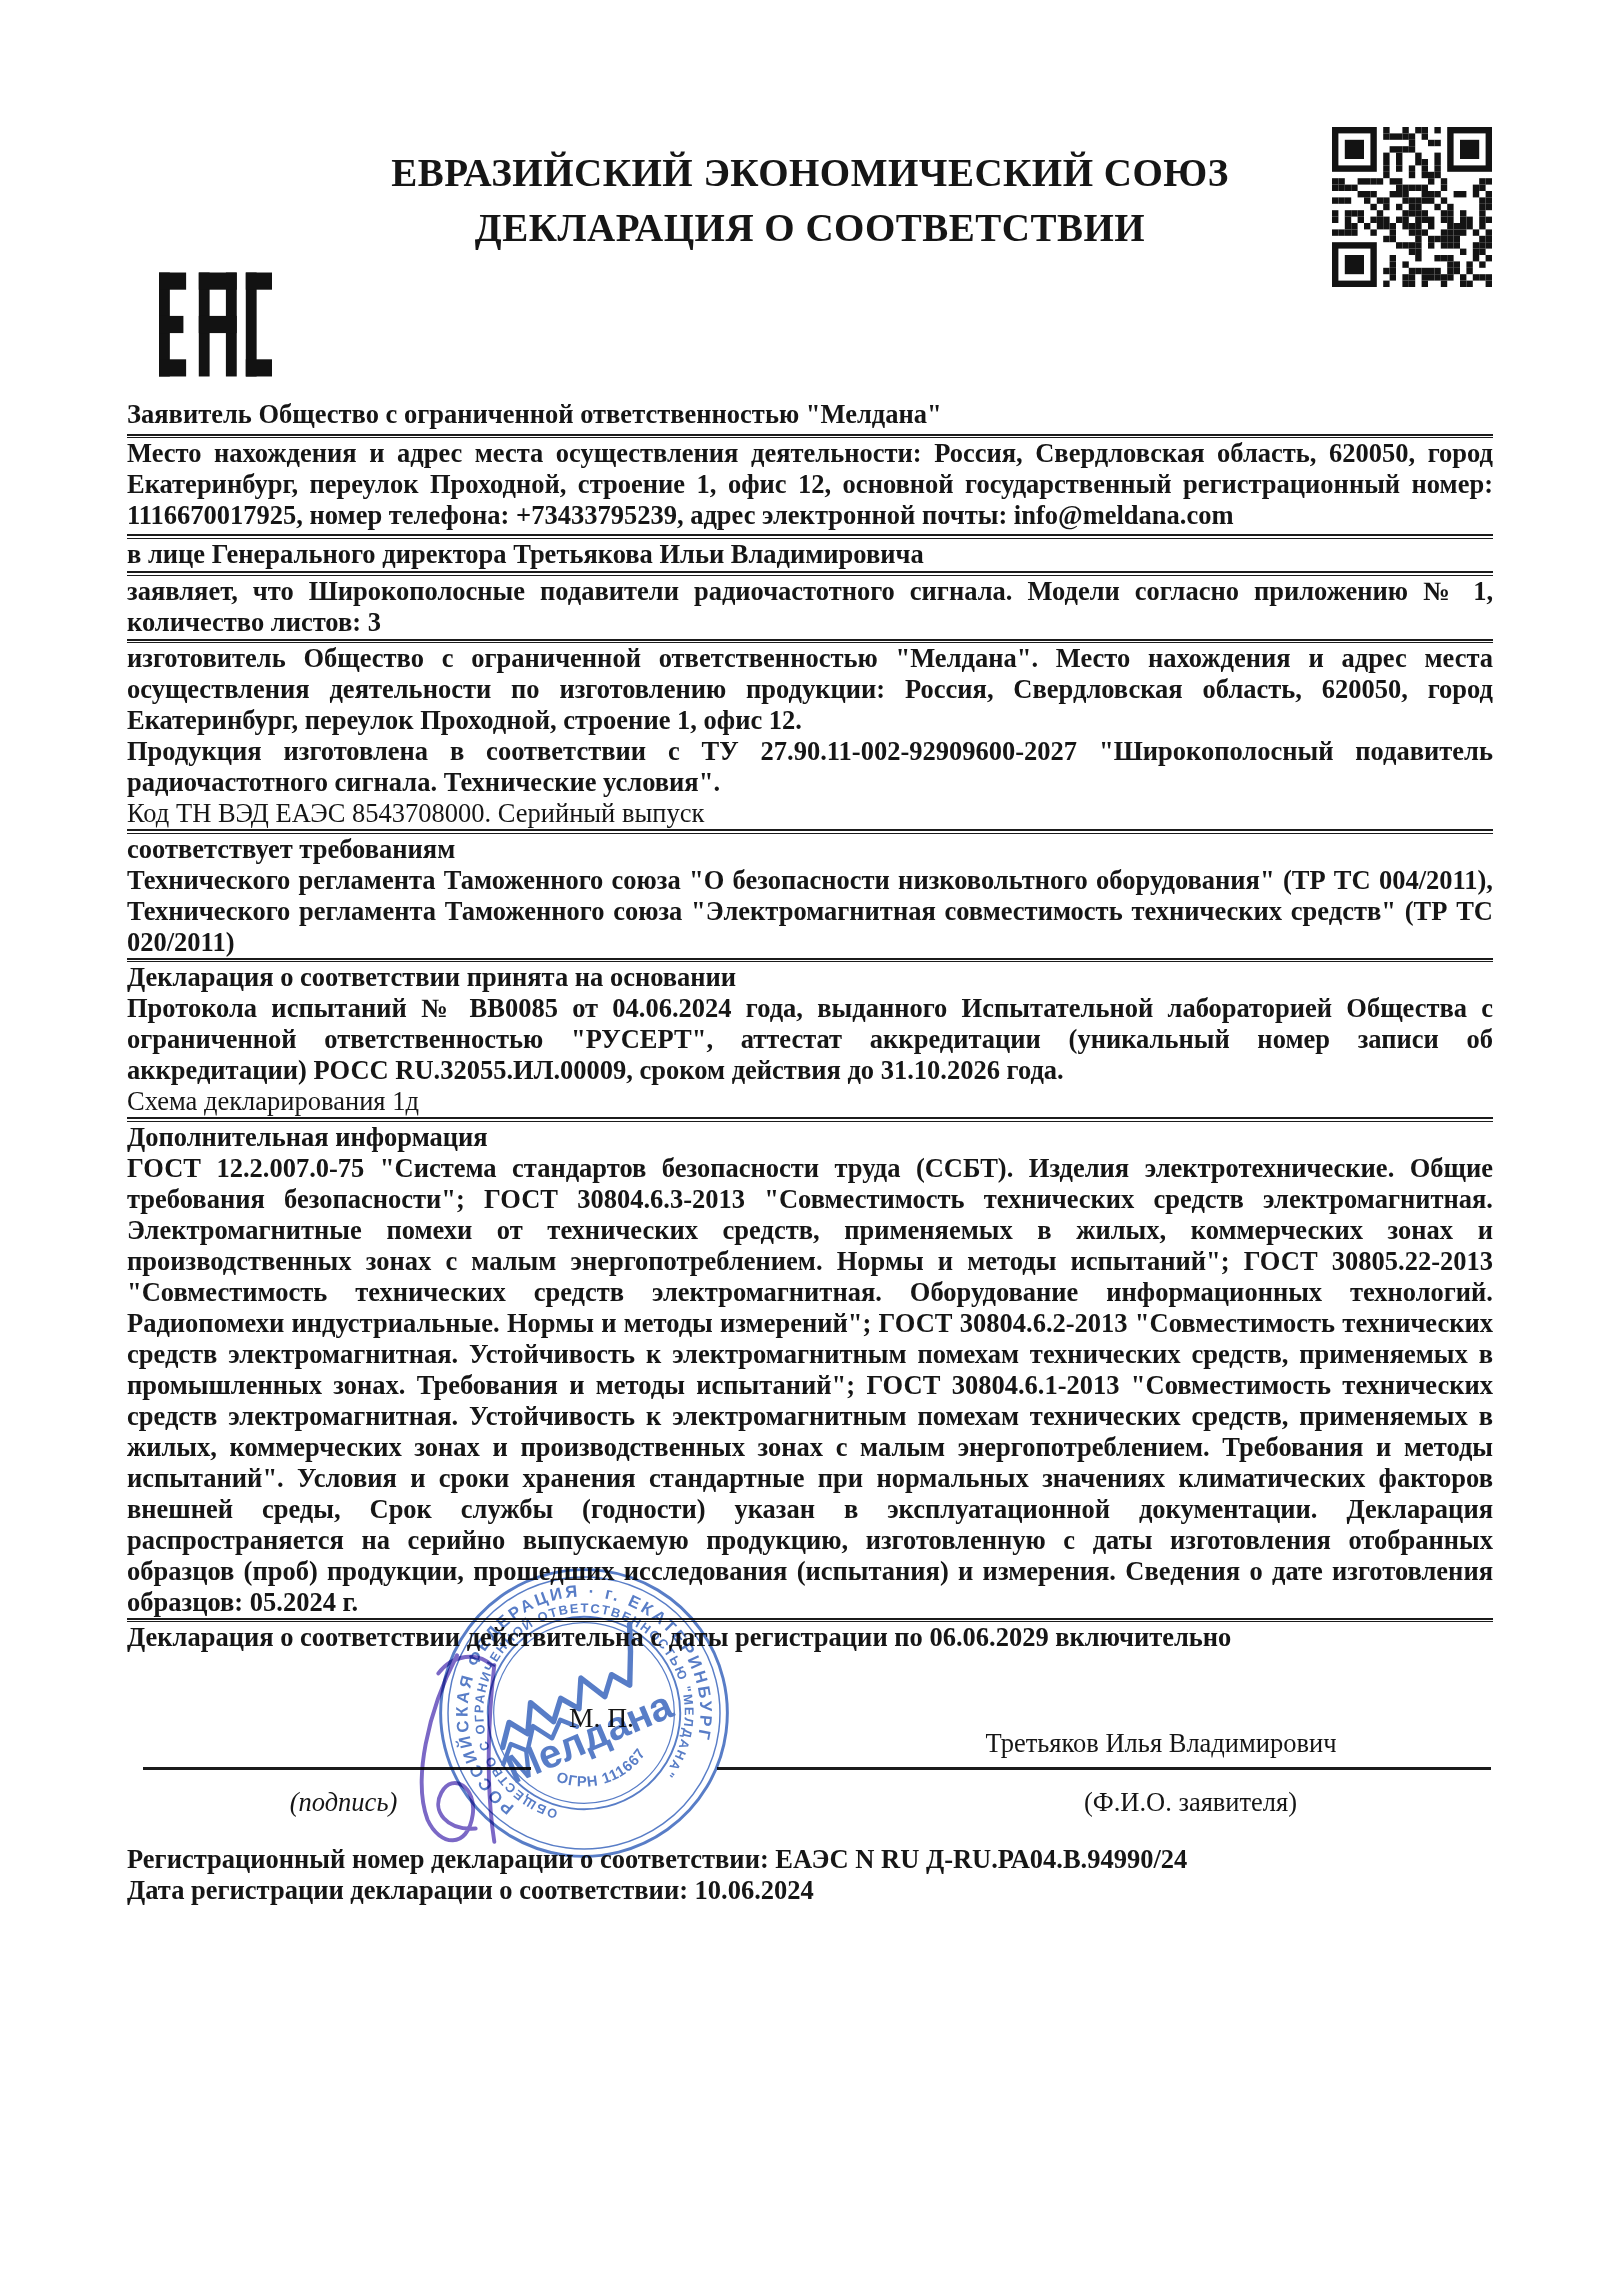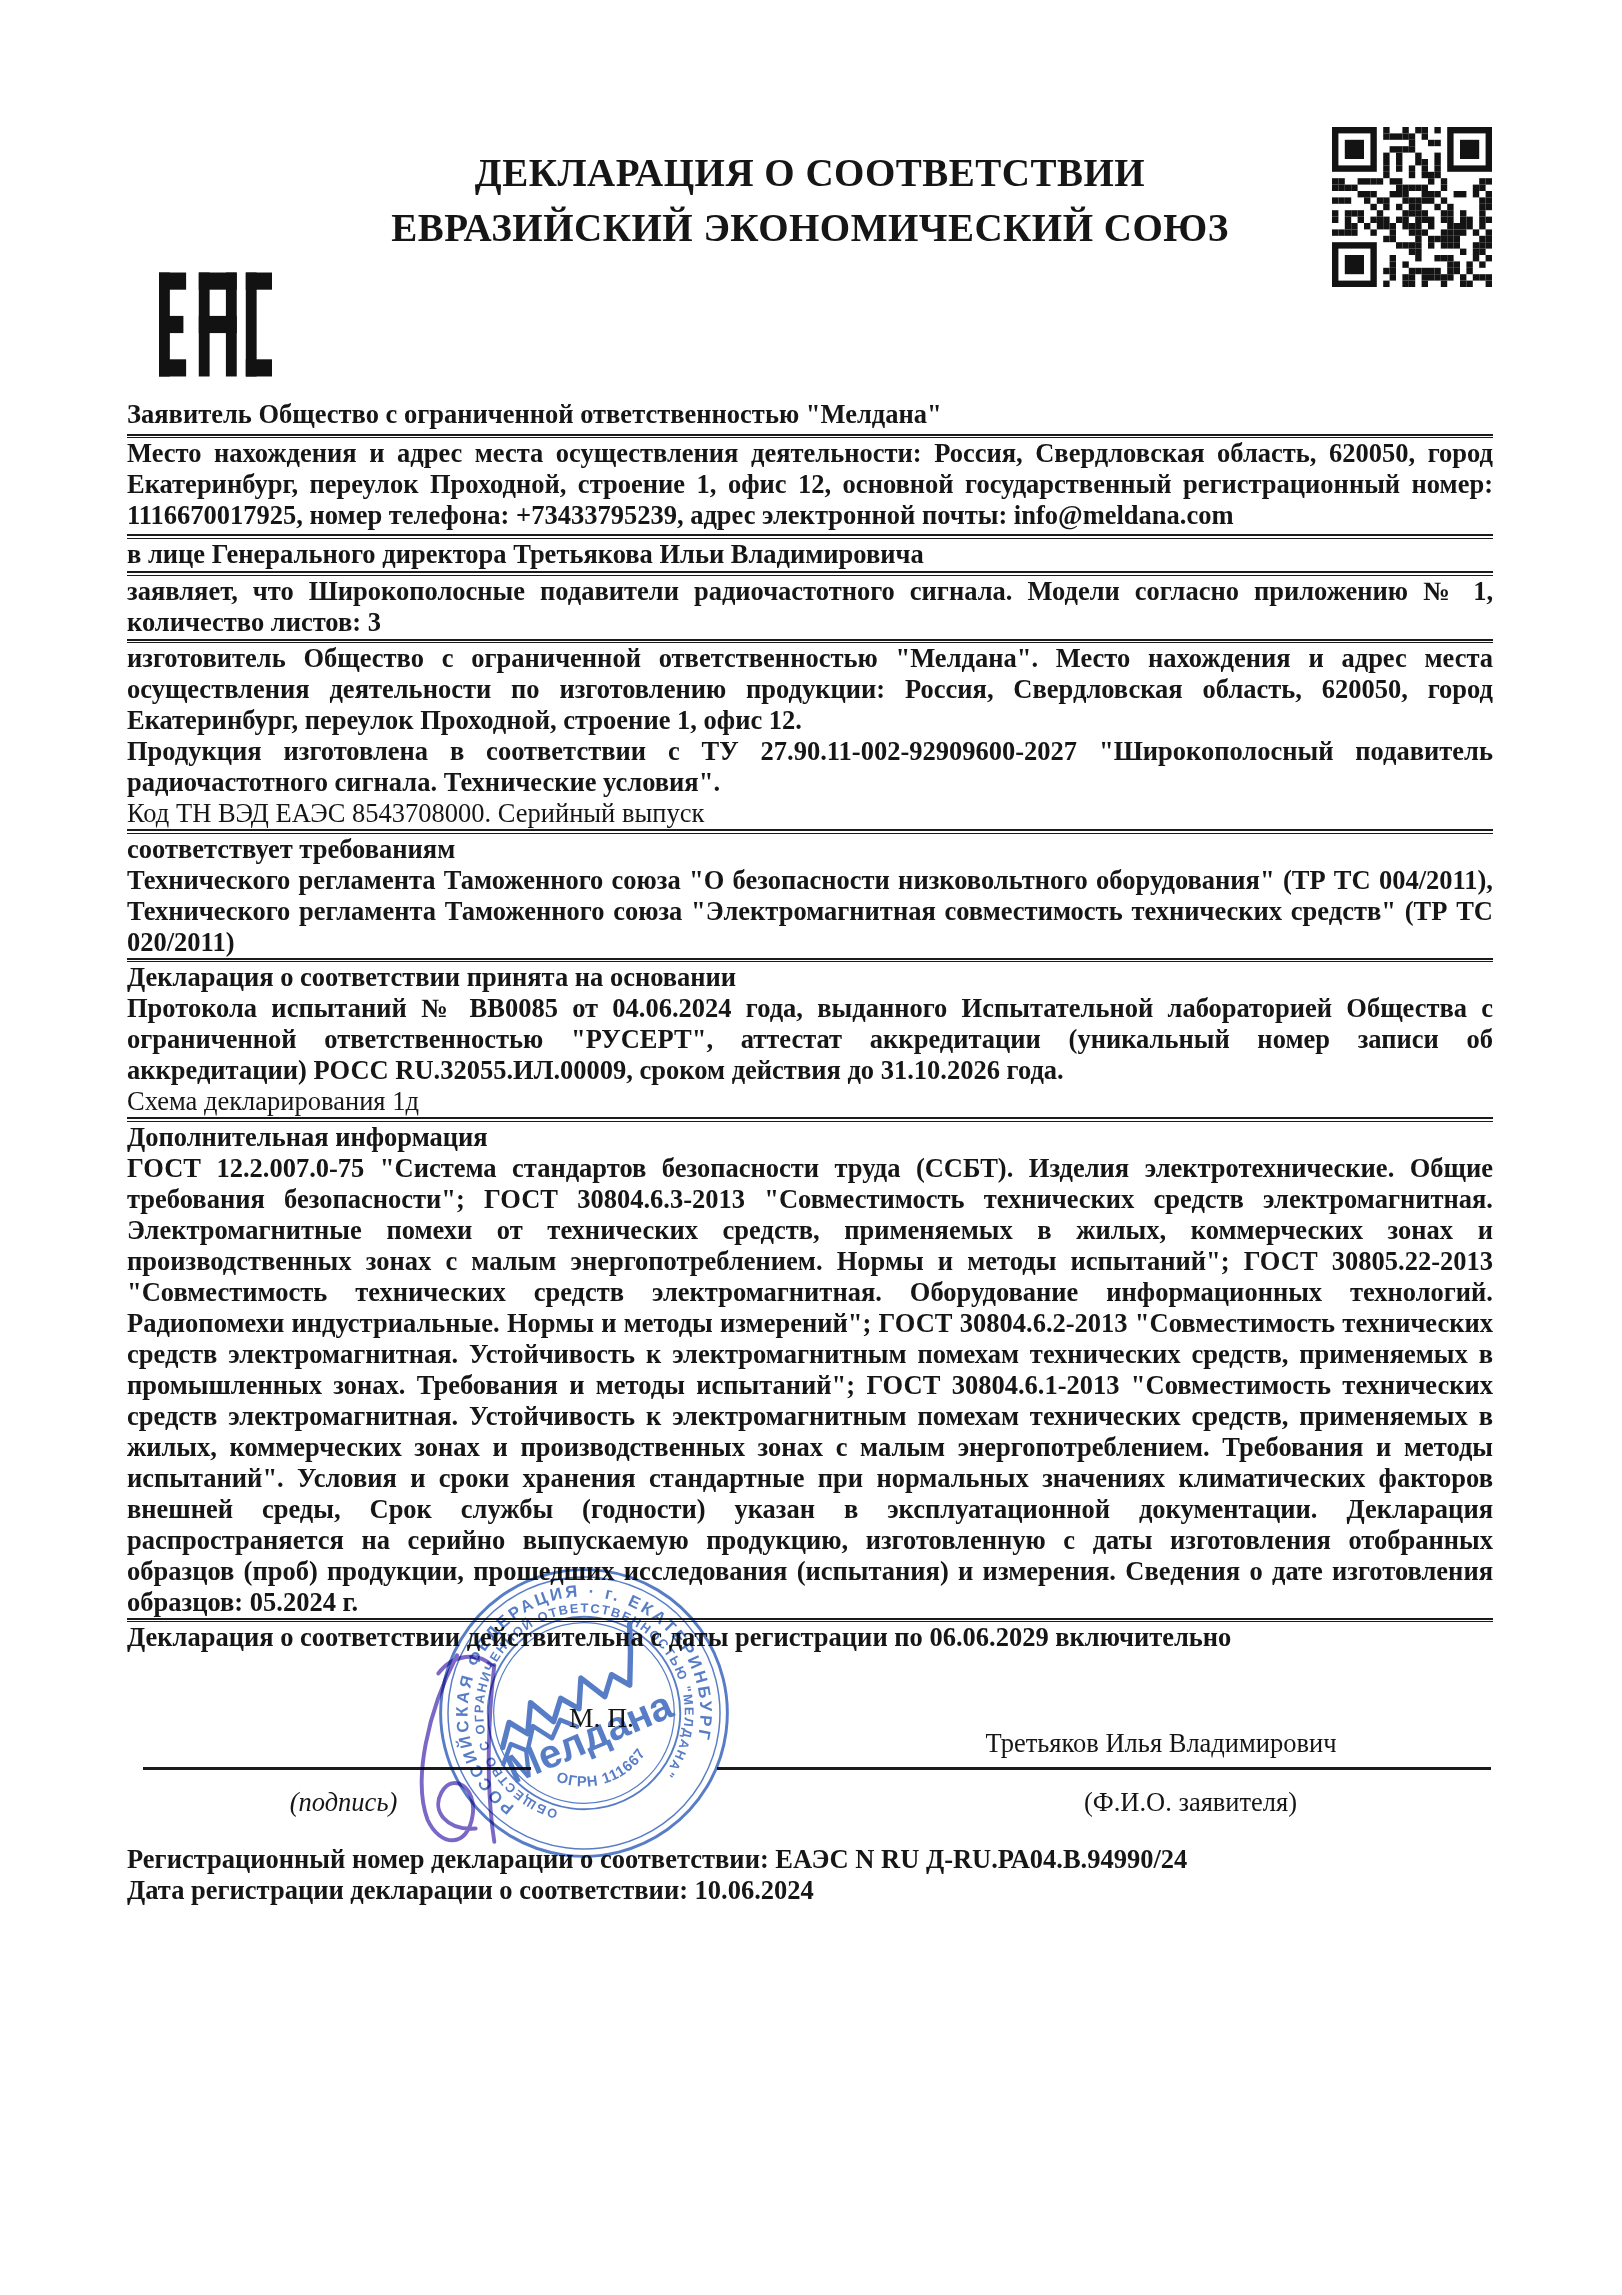--- a/index.html
+++ b/index.html
@@ -47,22 +47,22 @@
       <rect x="148" y="0" width="24" height="230"></rect>
       <rect x="88" y="0" width="84" height="38"></rect>
       <rect x="88" y="96" width="84" height="38"></rect>
       <rect x="192" y="0" width="24" height="230"></rect>
       <rect x="192" y="0" width="58" height="38"></rect>
       <rect x="192" y="192" width="58" height="38"></rect>
     </g>
   </svg>
 
   <div class="hdr-abs doc-title">
+    <div>ЕВРАЗИЙСКИЙ ЭКОНОМИЧЕСКИЙ СОЮЗ</div>
     <div>ДЕКЛАРАЦИЯ О СООТВЕТСТВИИ</div>
-    <div>ЕВРАЗИЙСКИЙ ЭКОНОМИЧЕСКИЙ СОЮЗ</div>
   </div>
 
   <svg id="qr-svg" class="qr" width="160" height="160" viewBox="0 0 325 325">
       <rect x="0" y="0" width="325" height="325" fill="#ffffff"></rect>
       <rect x="104" y="0" width="13" height="13" fill="#131313"></rect>
       <rect x="143" y="0" width="13" height="13" fill="#131313"></rect>
       <rect x="169" y="0" width="13" height="13" fill="#131313"></rect>
       <rect x="182" y="0" width="13" height="13" fill="#131313"></rect>
       <rect x="208" y="0" width="13" height="13" fill="#131313"></rect>
       <rect x="104" y="13" width="13" height="13" fill="#131313"></rect>

